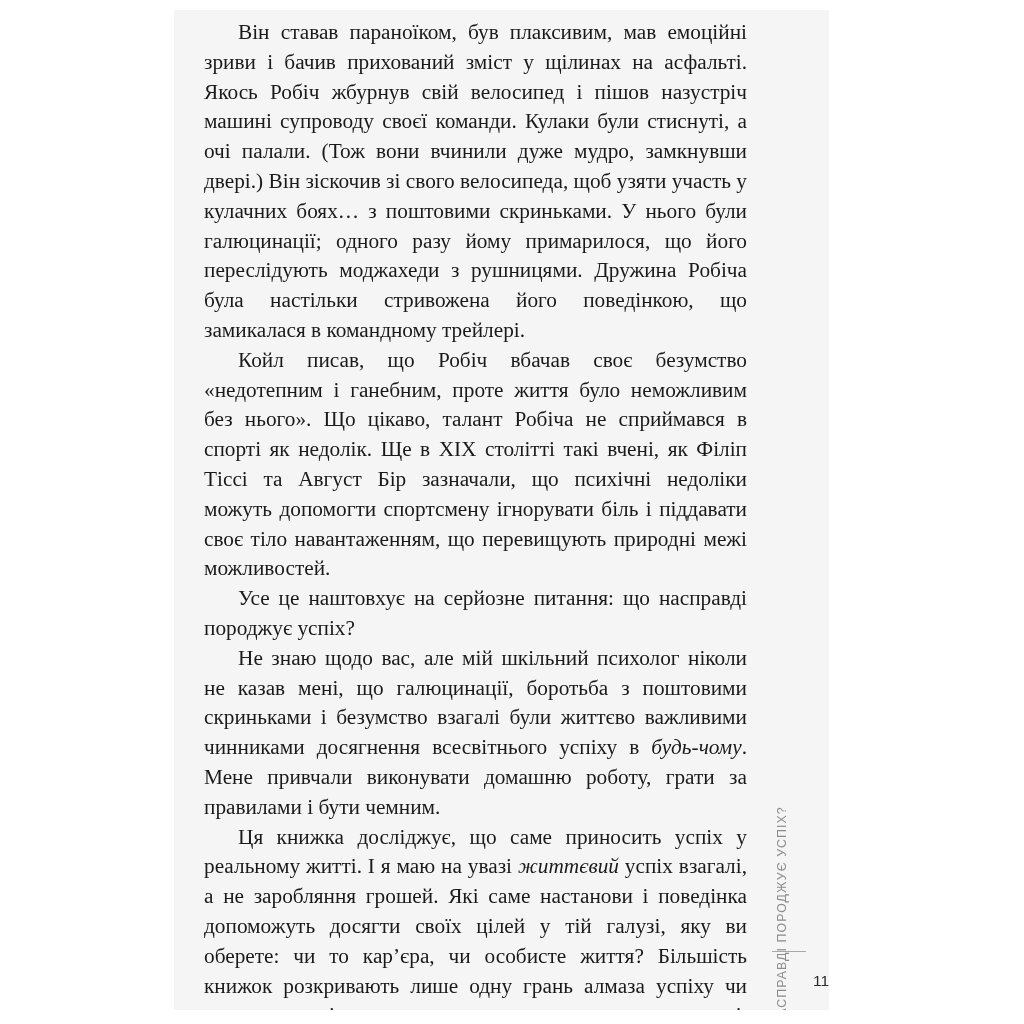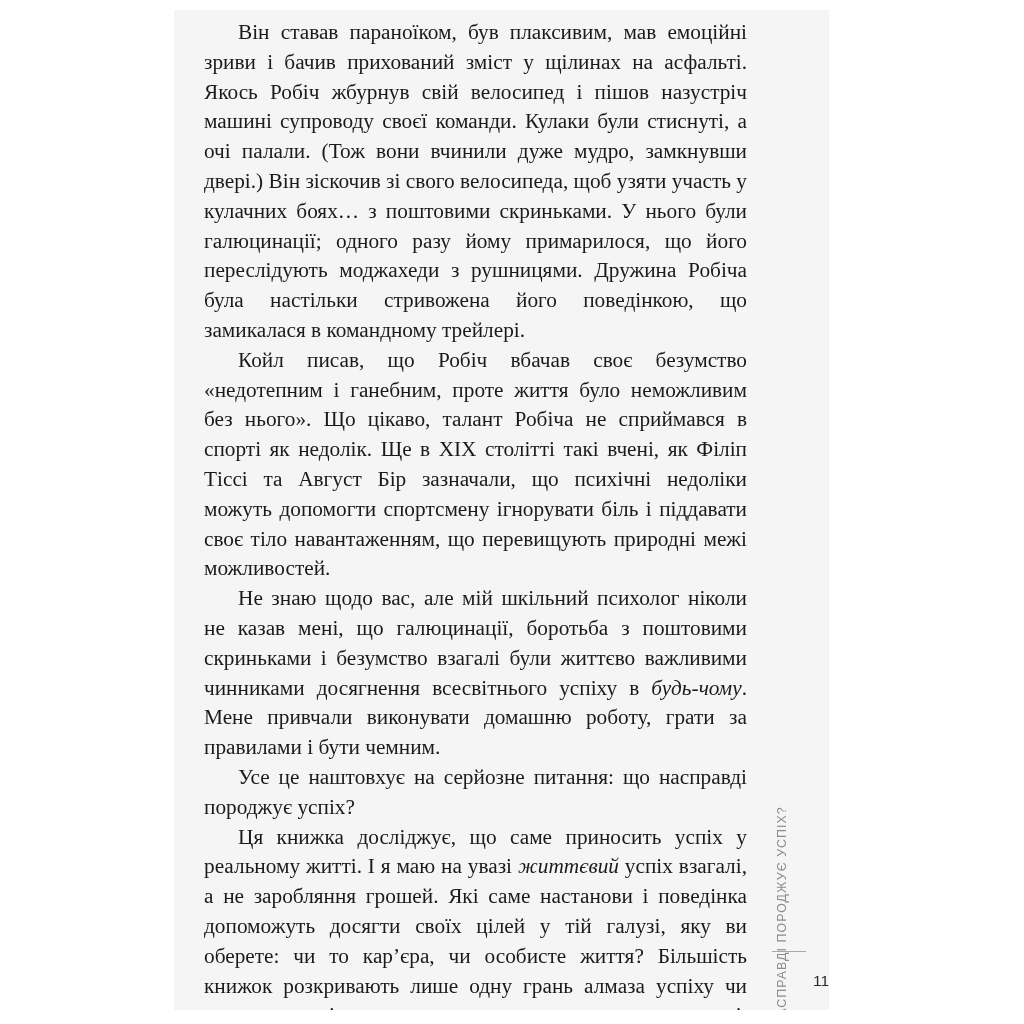--- a/index.html
+++ b/index.html
@@ -94,22 +94,22 @@
   }
 </style>
 </head>
 <body>
 
 <div id="book-page">
 
   <div id="text-column">
       <p class="para"><span>Він ставав параноїком, був плаксивим, мав емоційні зриви і бачив прихований зміст у щілинах на асфальті. Якось Робіч жбурнув свій велосипед і пішов назустріч машині супроводу своєї команди. Кулаки були стиснуті, а очі палали. (Тож вони вчинили дуже мудро, замкнувши двері.) Він зіскочив зі свого велосипеда, щоб узяти участь у кулачних боях… з поштовими скриньками. У нього були галюцинації; одного разу йому примарилося, що його переслідують моджахеди з рушницями. Дружина Робіча була настільки стривожена його поведінкою, що замикалася в командному трейлері.</span></p>
       <p class="para"><span>Койл писав, що Робіч вбачав своє безумство «недотепним і ганебним, проте життя було неможливим без нього». Що цікаво, талант Робіча не сприймався в спорті як недолік. Ще в XIX столітті такі вчені, як Філіп Тіссі та Август Бір зазначали, що психічні недоліки можуть допомогти спортсмену ігнорувати біль і піддавати своє тіло навантаженням, що перевищують природні межі можливостей.</span></p>
+      <p class="para"><span>Усе це наштовхує на серйозне питання: що насправді породжує успіх?</span></p>
       <p class="para"><span>Не знаю щодо вас, але мій шкільний психолог ніколи не казав мені, що галюцинації, боротьба з поштовими скриньками і безумство взагалі були життєво важливими чинниками досягнення всесвітнього успіху в </span><em>будь-чому</em><span>. Мене привчали виконувати домашню роботу, грати за правилами і бути чемним.</span></p>
-      <p class="para"><span>Усе це наштовхує на серйозне питання: що насправді породжує успіх?</span></p>
       <p class="para"><span>Ця книжка досліджує, що саме приносить успіх у реальному житті. І я маю на увазі </span><em>життєвий</em><span> успіх взагалі, а не заробляння грошей. Які саме настанови і поведінка допоможуть досягти своїх цілей у тій галузі, яку ви оберете: чи то кар’єра, чи особисте життя? Більшість книжок розкривають лише одну грань алмаза успіху чи надають теорію, яку неможливо застосувати на практиці. Ми збираємося подивитися на те,</span></p>
     </div>
 
   <div id="running-head-block">
     <div id="running-head">Що насправді породжує успіх?</div>
     <div id="head-divider"></div>
     <div id="page-number">11</div>
   </div>
 
 </div>

